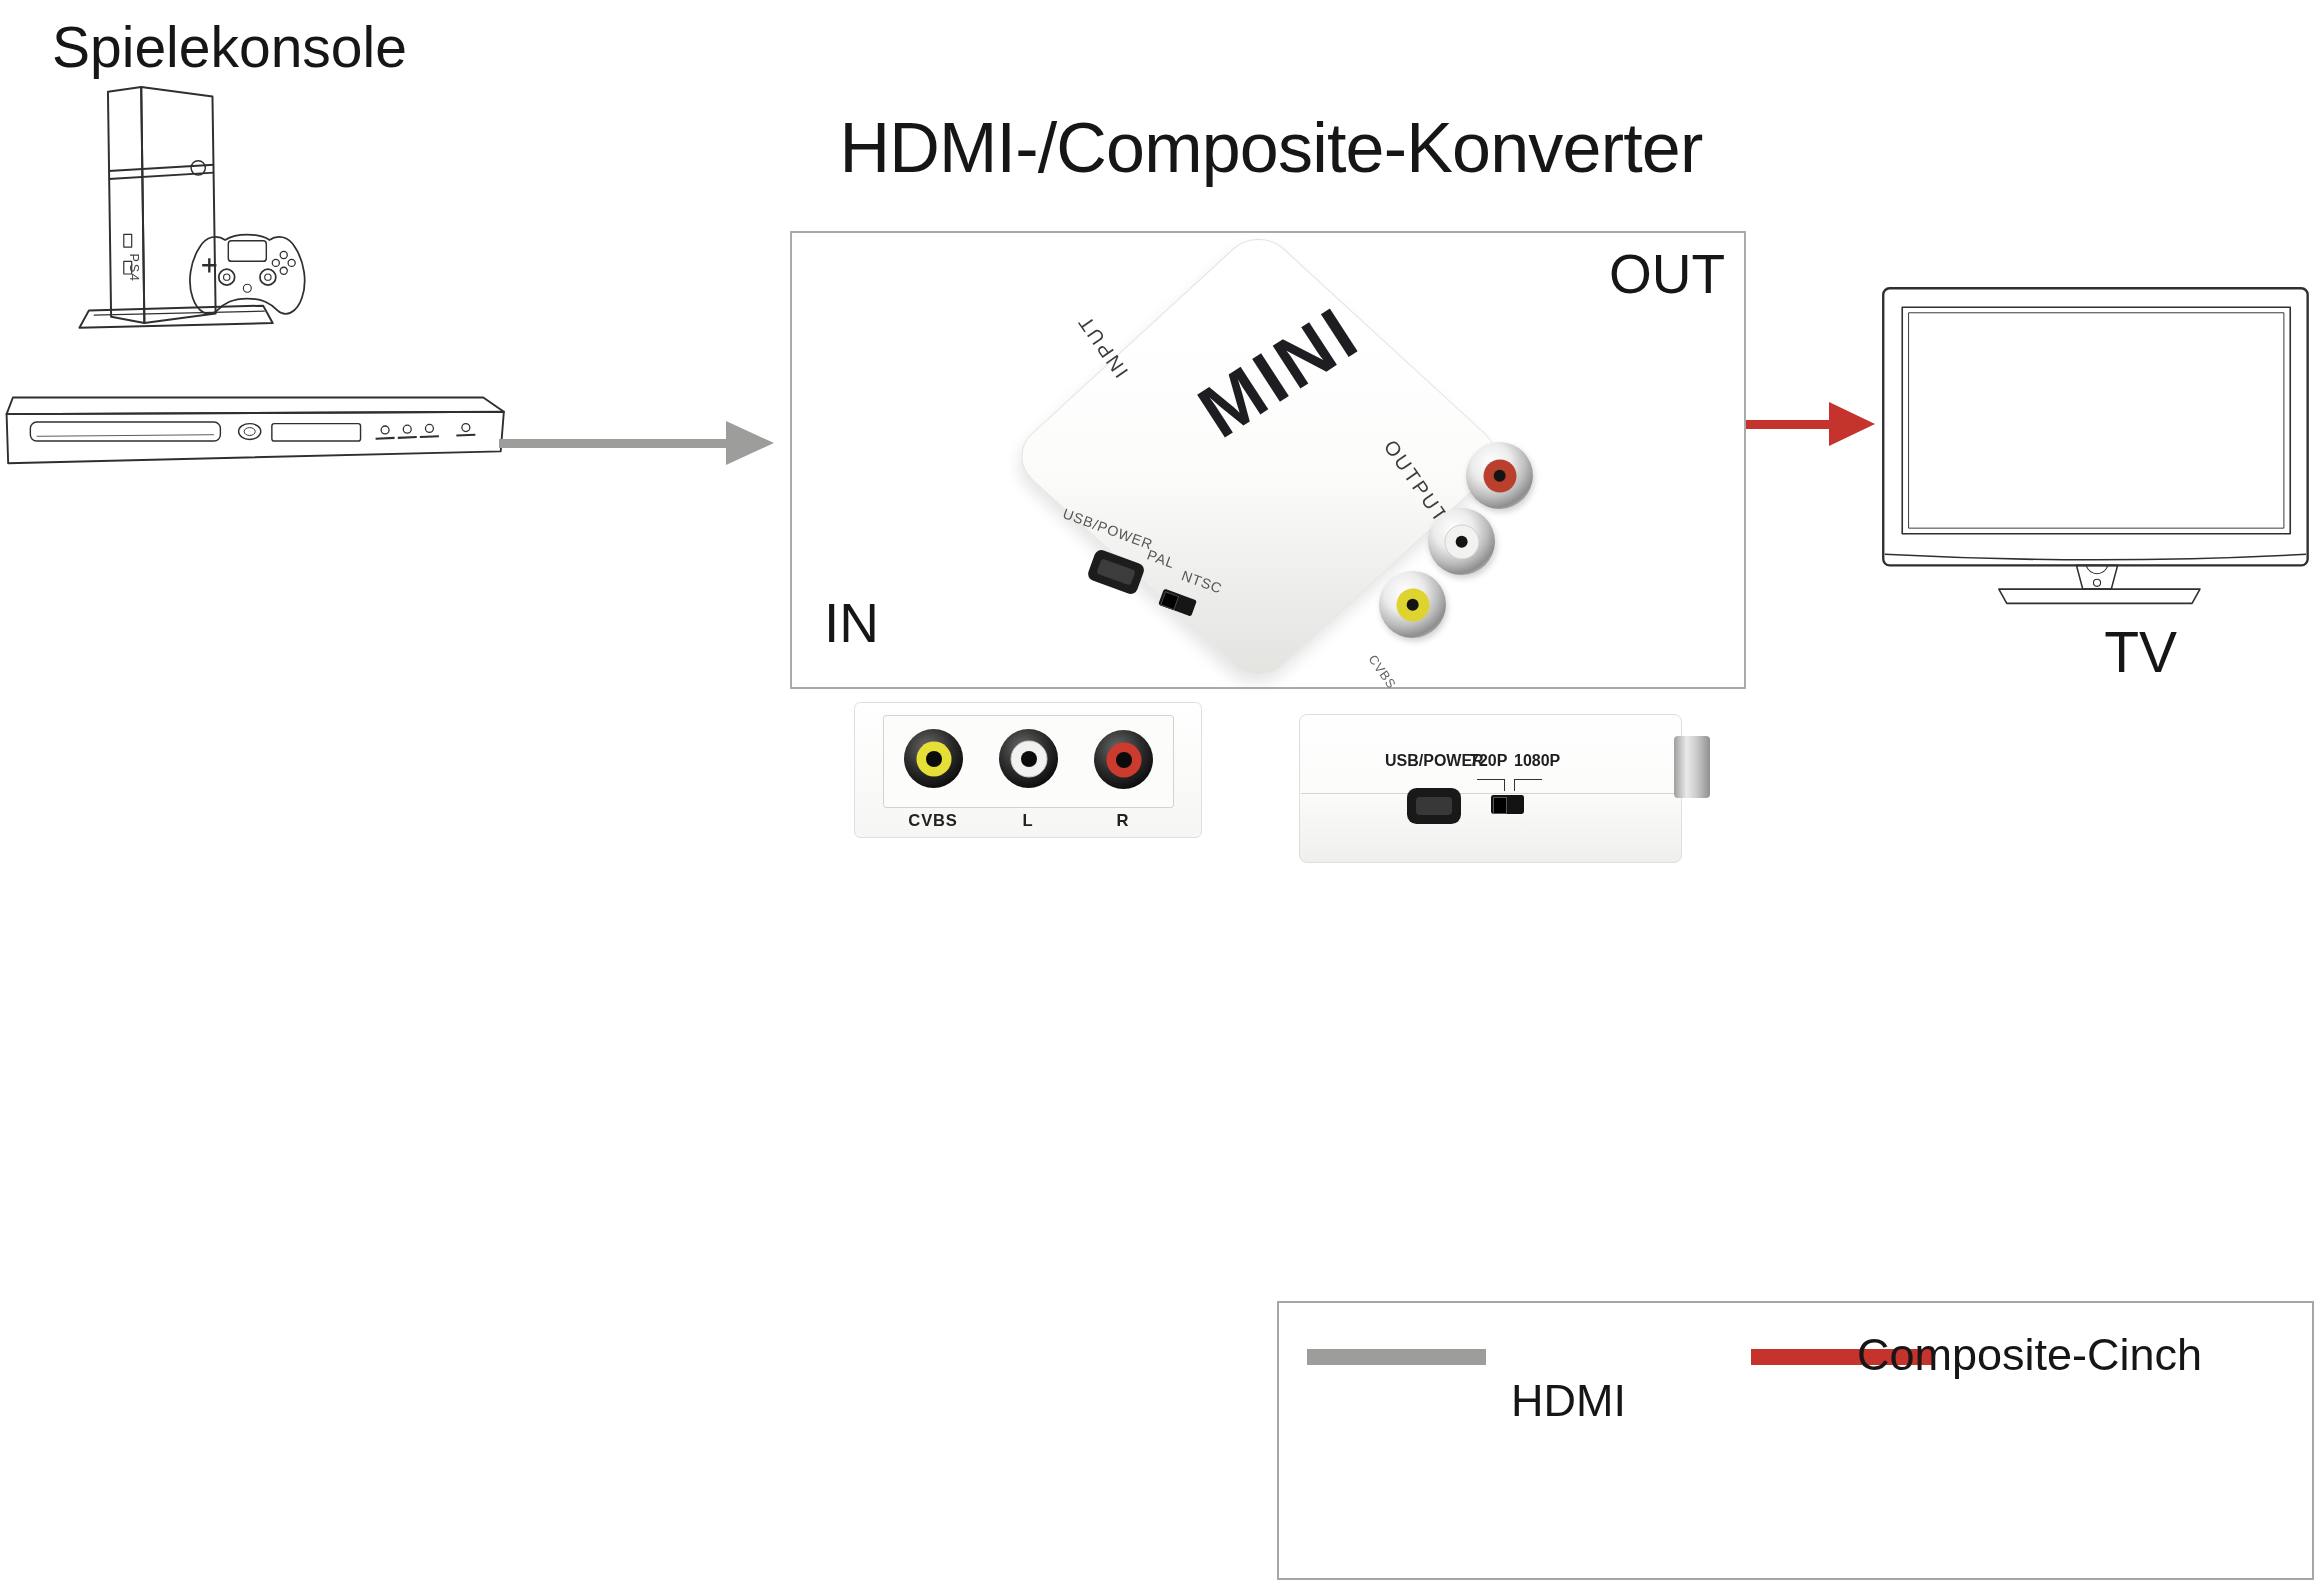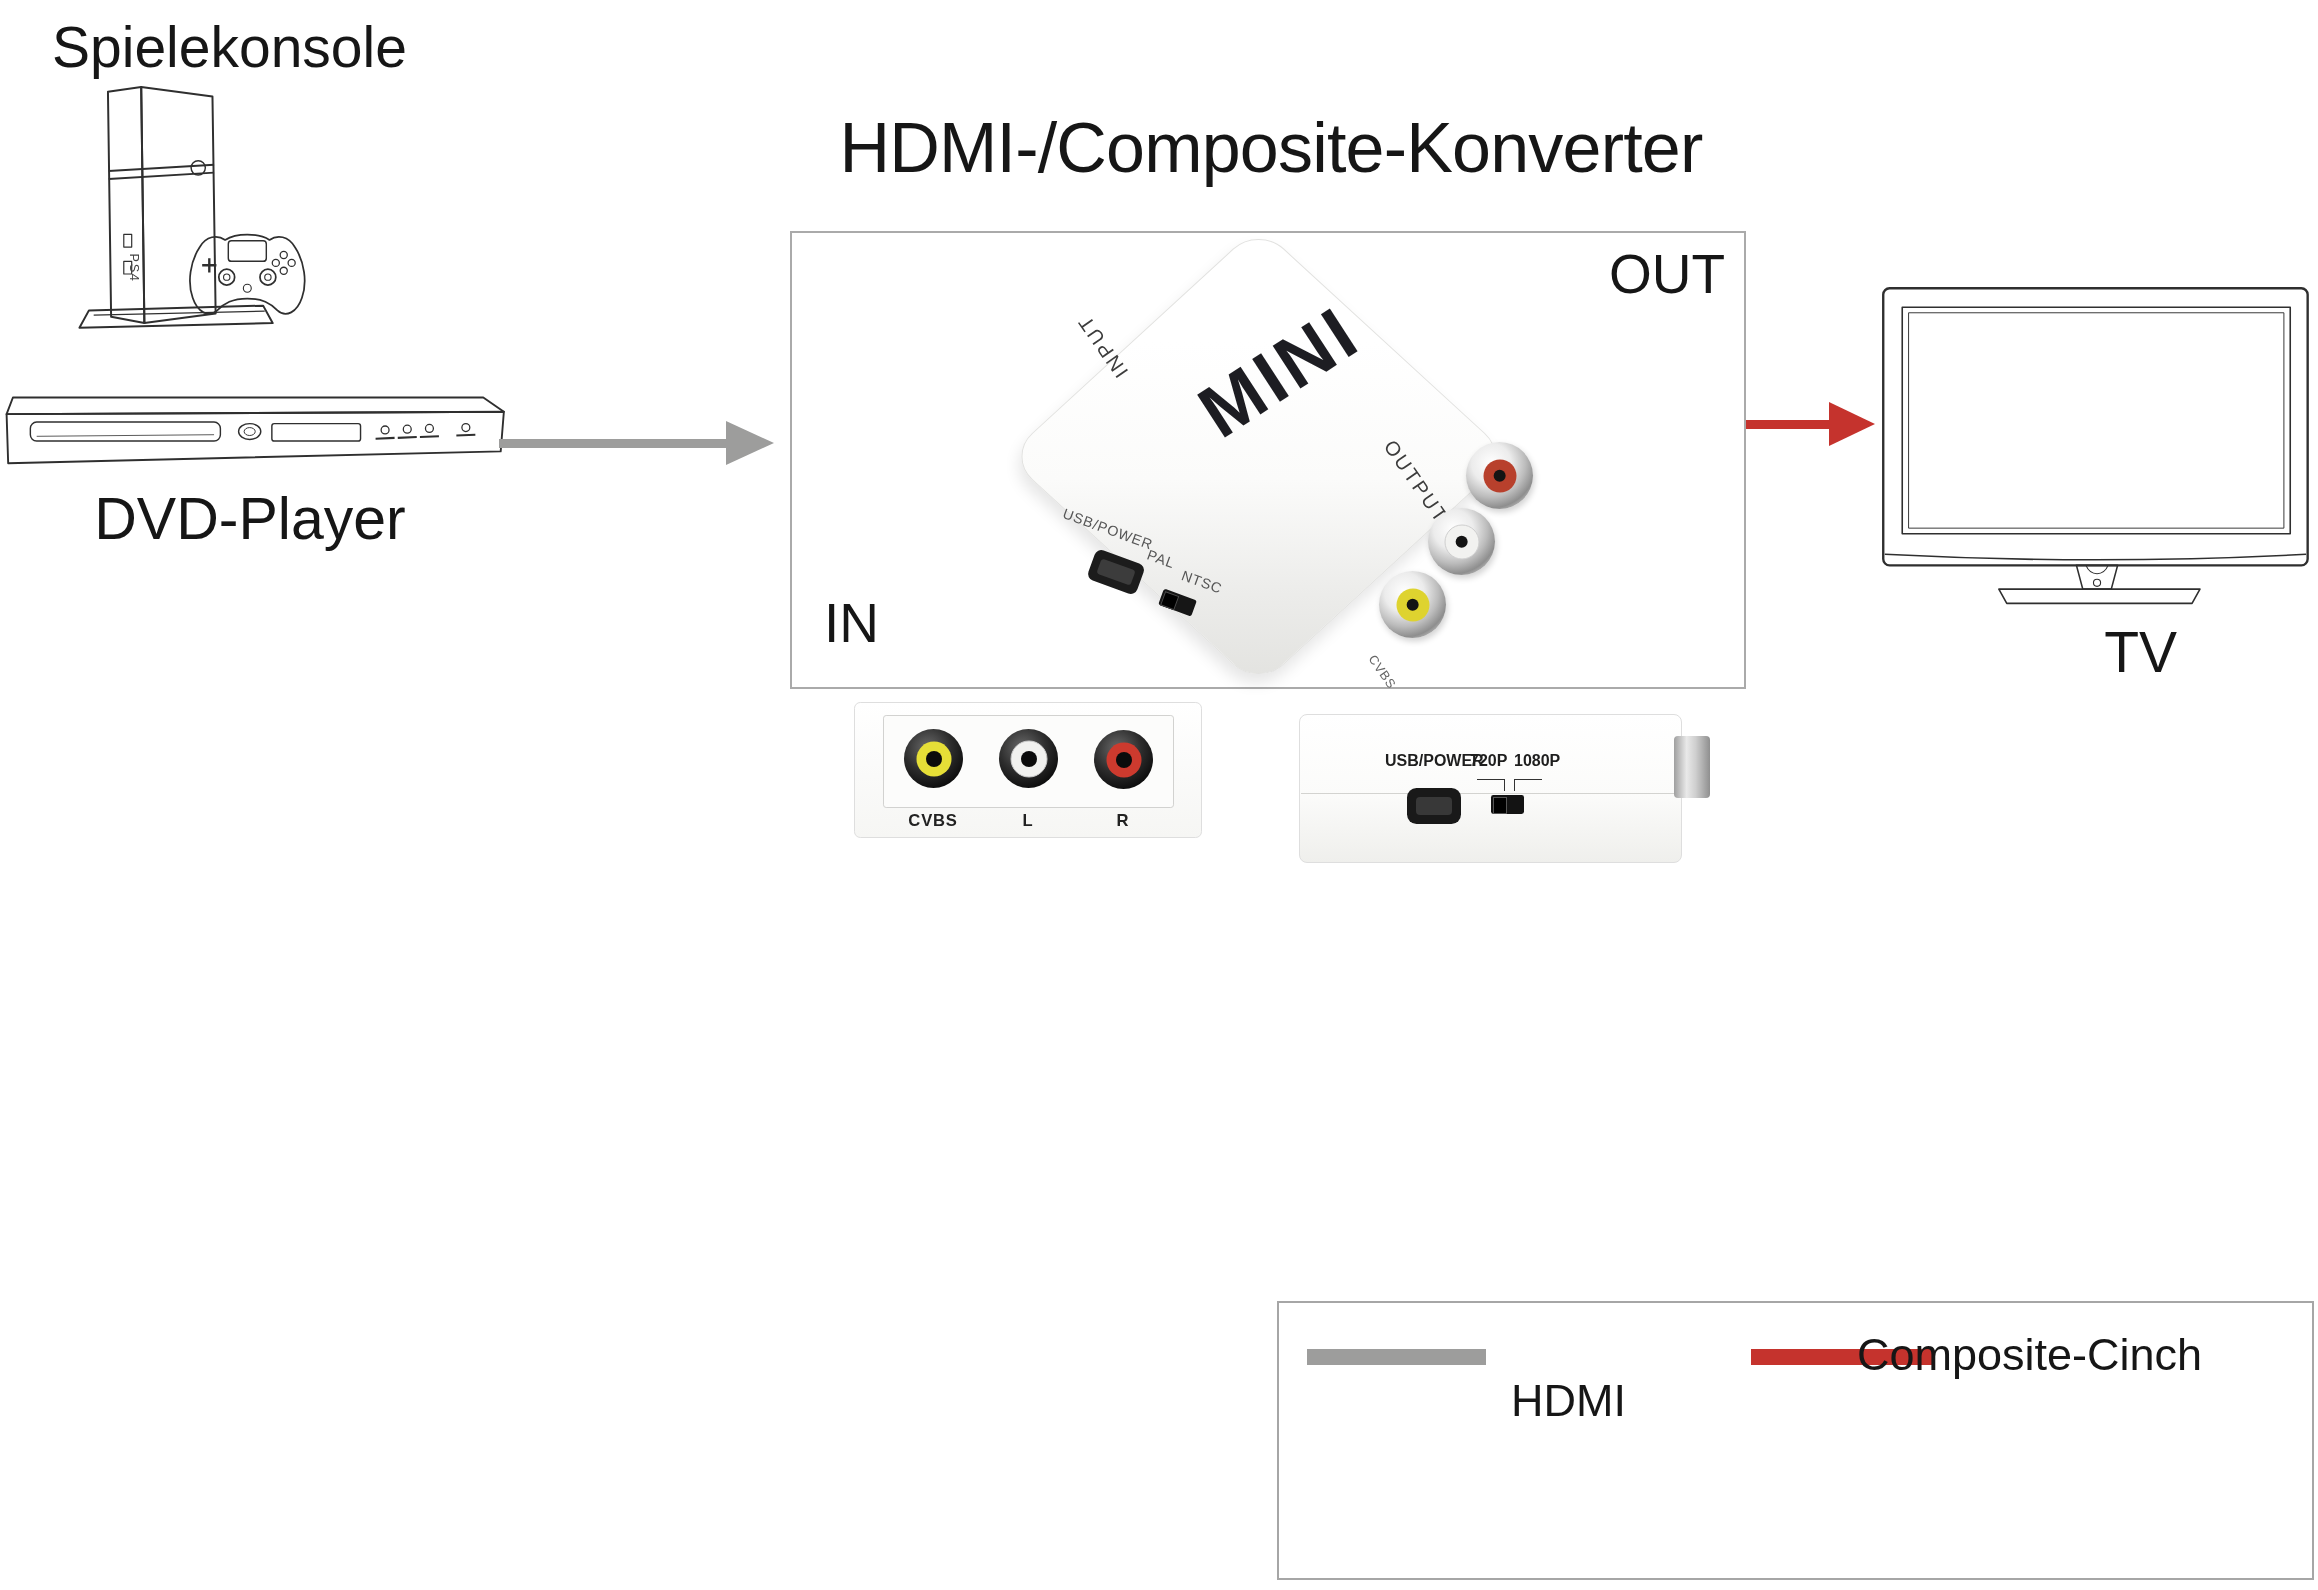--- a/index.html
+++ b/index.html
@@ -161,21 +161,20 @@
     <path d="M2634,714 C2640,728 2656,728 2662,714" stroke-width="1.4"></path>
     <circle cx="2648" cy="736" r="4.5" stroke-width="1.4"></circle>
     <path d="M2524,744 L2778,744 L2768,762 L2534,762 Z" stroke-width="2"></path>
   </g>
 </svg>
 
 <div class="ps4-logo">PS4</div>
 
 <div class="txt lbl-console">Spielekonsole</div>
 <div class="txt lbl-player">
-  <div>DVD-Player</div>
 </div>
 <div class="txt lbl-title">HDMI-/Composite-Konverter</div>
 <div class="txt lbl-tv">TV</div>
 
 <div class="abs converter-panel"></div>
 <div class="txt lbl-out">OUT</div>
 <div class="txt lbl-in">IN</div>
 
 <div class="abs arrow-line gray-line" style="background: rgb(157, 157, 156);"></div>
 <div class="abs gray-head" style="border-left-color: rgb(157, 157, 156);"></div>

